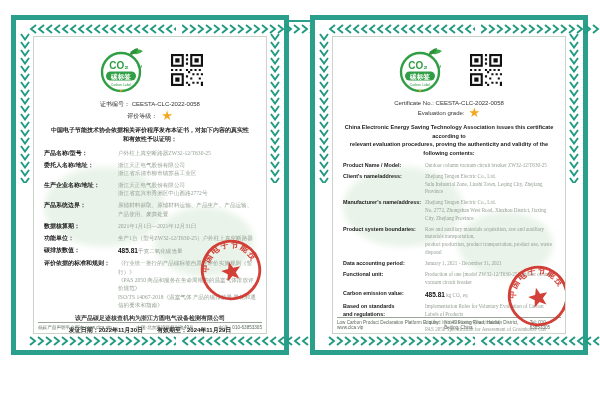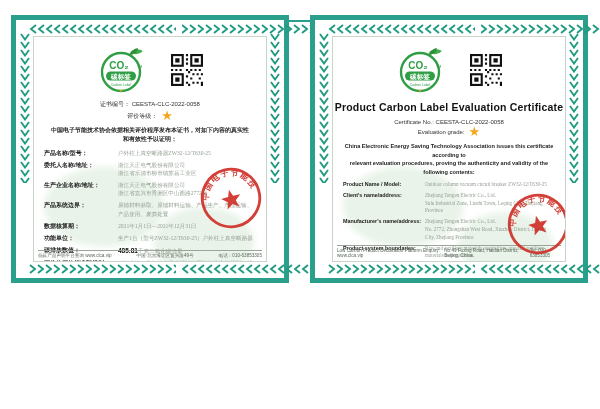--- a/index.html
+++ b/index.html
@@ -1,18 +1,18 @@
 <!DOCTYPE html>
 <html><head>
 <meta charset="utf-8">
 <style>
   html,body{margin:0;padding:0;background:#fff;}
   .canvas{position:relative;width:600px;height:409px;background:#fff;overflow:hidden;
           font-family:"Liberation Sans","DejaVu Sans",sans-serif;}
-  .cert{position:absolute;width:278px;height:268px;background:#fff;
+  .cert{position:absolute;width:278px;height:340px;background:#fff;
         border:5px solid #2aa08c;box-sizing:border-box;}
   .deco{position:absolute;}
   .deco.top{top:4px;left:13px;right:13px;height:10px;}
   .deco.bottom{bottom:4px;left:13px;right:13px;height:10px;}
   .deco.side{top:13px;bottom:13px;width:10px;}
   .deco.side.l{left:4px;} .deco.side.r{right:4px;}
   .content{position:absolute;left:17px;right:17px;top:16px;bottom:16px;
            border:1px solid #c9d3c9;background:#fff;overflow:hidden;}
   .wm{position:absolute;background:#e9f3e9;border-radius:50%;filter:blur(3px);z-index:0;}
   .inner{position:relative;z-index:1;text-align:center;}
@@ -236,21 +236,20 @@
                 <rect x="20" y="2" width="8" height="8" fill="#fff"></rect>
                 <rect x="22" y="4" width="4" height="4"></rect>
               <rect x="0" y="18" width="12" height="12"></rect>
                 <rect x="2" y="20" width="8" height="8" fill="#fff"></rect>
                 <rect x="4" y="22" width="4" height="4"></rect>
               <path d="M14 0h2v2h-2z M14 4h2v2h-2z M14 8h2v2h-2z M14 14h2v2h-2z M18 14h2v2h-2z M22 14h2v2h-2z M26 14h2v2h-2z M16 16h2v2h-2z M20 18h2v2h-2z M24 18h2v2h-2z M28 18h2v2h-2z M14 20h2v2h-2z M18 22h2v2h-2z M26 22h2v2h-2z M14 26h2v2h-2z M20 26h2v2h-2z M24 26h2v2h-2z M28 26h2v2h-2z M0 14h2v2h-2z M4 14h2v2h-2z M8 14h2v2h-2z M16 28h2v2h-2z M28 28h2v2h-2z"></path>
             </g>
           </svg>
         </div>
 
-        <div class="title">Product Carbon Label Evaluation Certificate</div>
 
         <div class="certno">
           <span>Certificate No.:</span>
           <span>CEESTA-CLC-2022-0058</span>
         </div>
 
         <div class="grade">
           <span>Evaluation grade:</span>
           <span class="star">★</span>
         </div>

